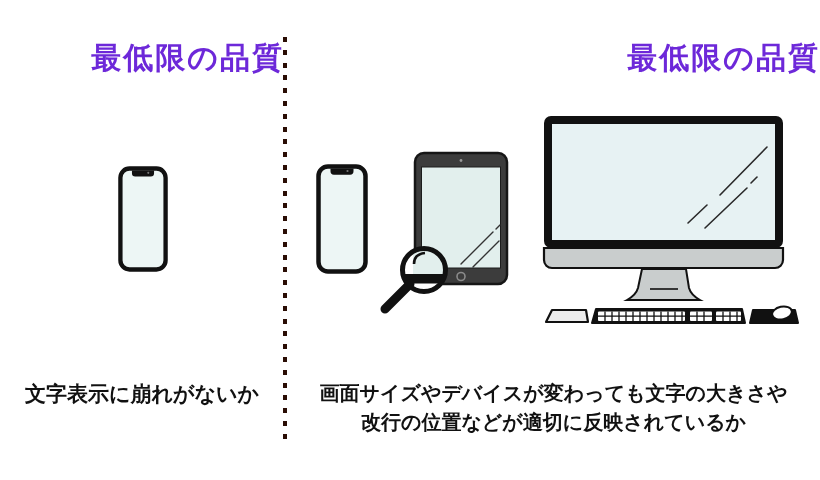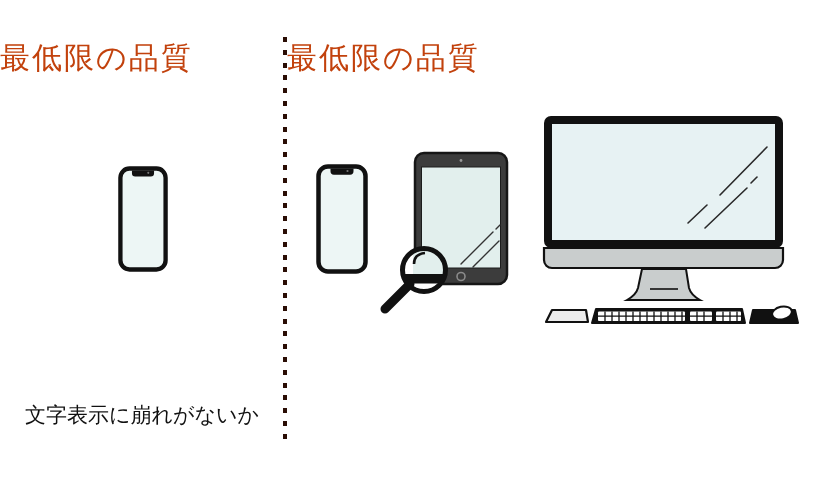--- a/index.html
+++ b/index.html
@@ -1,25 +1,25 @@
 <!DOCTYPE html>
 <html><head>
 <meta charset="utf-8">
 <style>
   * { margin:0; padding:0; box-sizing:border-box; }
   html,body { background:#ffffff; }
   body { font-family:"Liberation Sans","DejaVu Sans",sans-serif; color:#111; }
   .canvas { position:relative; width:820px; height:480px; background:#ffffff; overflow:hidden; }
 
-  .panel-title { position:absolute; font-weight:400; font-size:30px; letter-spacing:2px;
-                 color:#c2410c; text-align:left; white-space:nowrap; }
+  .panel-title { position:absolute; font-weight:700; font-size:30px; letter-spacing:2px;
+                 color:#6d28d9; text-align:right; white-space:nowrap; }
   .panel-title.left  { left:0;    width:284px; top:38px; }
   .panel-title.right { left:287px; width:533px; top:38px; }
 
-  .panel-caption { position:absolute; font-weight:400; color:#111; text-align:center;margin-top:21px; }
+  .panel-caption { position:absolute; font-weight:700; color:#111; text-align:center; }
   .panel-caption.left  { left:0; width:284px; top:380px; font-size:21px; }
   .panel-caption.right { left:287px; width:533px; top:379px; font-size:20px; line-height:29px; }
 
   .divider { position:absolute; left:283px; top:37px; width:3.5px; height:406px;
              background:repeating-linear-gradient(to bottom,#2a0d04 0 5px,transparent 5px 12.8px); }
 
   svg.device { position:absolute; display:block; }
   .phone-left   { left:118px; top:165px; }
   .phone-right  { left:316px; top:164px; }
   .tablet-group { left:374px; top:150px; }
@@ -108,15 +108,17 @@
                M157 199.5 v9.5 M164 199.5 v9.5
                M183 199.5 v9.5 M190 199.5 v9.5 M197 199.5 v9.5" stroke="#111" stroke-width="1.3"></path>
     </g>
     <g>
       <path d="M213 198 h42 l3 13 h-48 z" fill="#111" stroke="#111" stroke-width="2" stroke-linejoin="round"></path>
       <ellipse cx="242" cy="201" rx="10" ry="6.3" fill="#ffffff" stroke="#111" stroke-width="2" transform="rotate(-12 242 201)"></ellipse>
     </g>
   </svg>
 
   <div class="panel-caption right">
+    <div>画面サイズやデバイスが変わっても文字の大きさや</div>
+    <div>改行の位置などが適切に反映されているか</div>
   </div>
 
 </div>
 
 </body></html>

